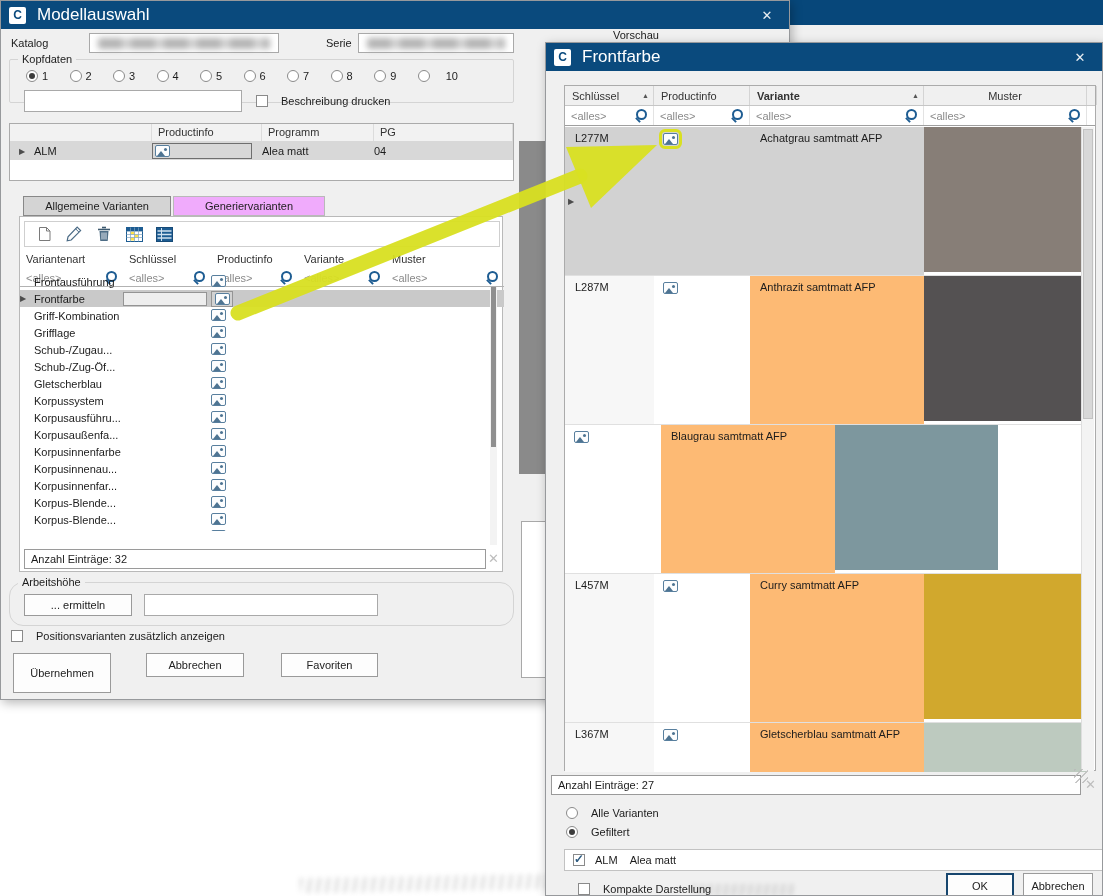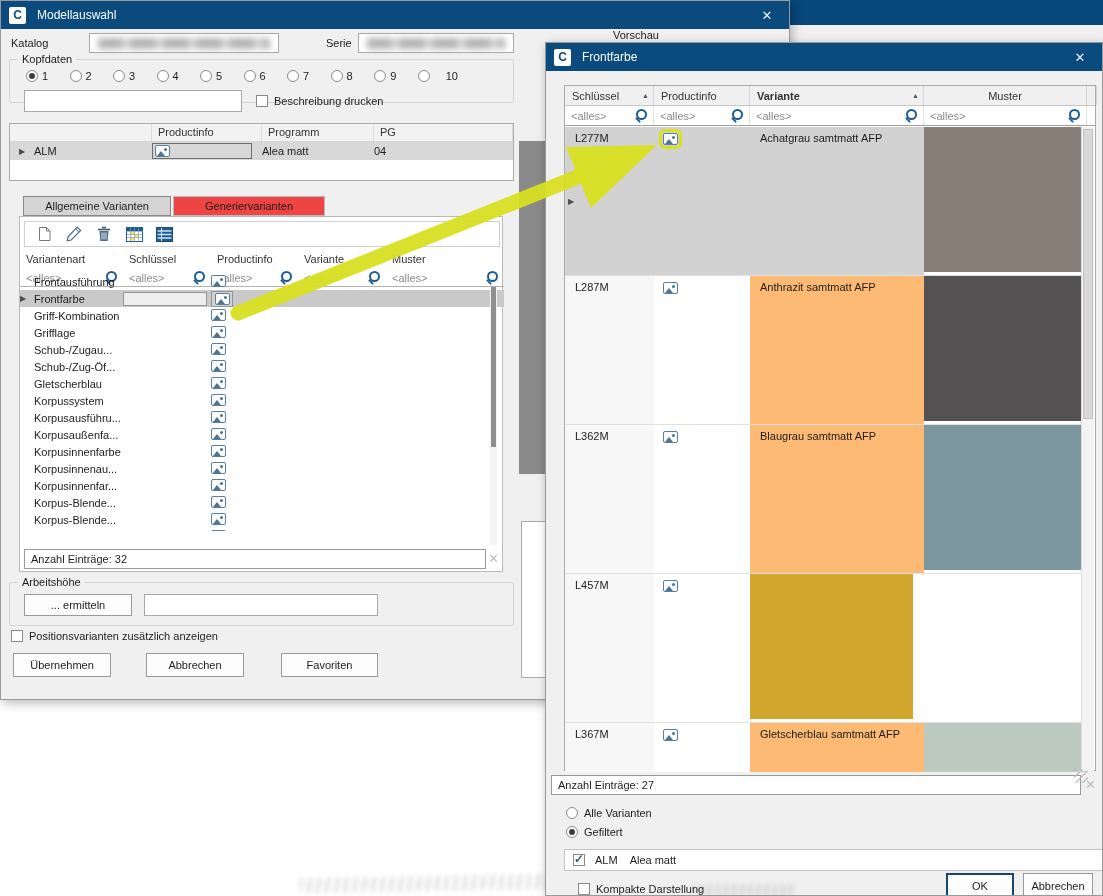--- a/index.html
+++ b/index.html
@@ -12,35 +12,35 @@
   .main-strip { position:absolute; left:789px; top:25px; width:314px; height:17px; background:#f0f0f0; border-left:1px solid #9a9a9a; z-index:1; }
   .smudge { position:absolute; filter:blur(2.5px); opacity:.5; transform:rotate(-1deg);
             background:repeating-linear-gradient(100deg, rgba(90,90,90,.5) 0 3px, transparent 3px 9px); }
   .smudge-left { left:300px; top:876px; width:258px; height:15px; z-index:2; }
 
   
   .dlg { position:absolute; background:#f0f0f0; border:1px solid #97999c; box-shadow:2px 3px 10px rgba(0,0,0,.28); }
   .tbar { height:28px; background:#0a4a7d; display:flex; align-items:center; padding:0 8px; }
   .appico { width:17px; height:17px; background:#fff; border-radius:2px; color:#0a4a7d; font-weight:bold;
             font-size:12px; line-height:17px; text-align:center; margin-right:11px; }
-  .ttl { color:#fff; font-size:12px; }
+  .ttl { color:#fff; font-size:17px; }
   .closex { margin-left:auto; color:#e9eef2; font-size:13px; width:28px; text-align:center; }
 
   .lab { position:absolute; }
   .inp { position:absolute; background:#fff; border:1px solid #a9a9a9; }
   .redbar { margin:4px 8px; height:11px; border-radius:2px; filter:blur(3px);
             background:repeating-linear-gradient(90deg,#b3b3b3 0 24px,#d2d2d2 24px 33px); }
   .grp { position:absolute; border:1px solid #d4d4d4; border-radius:2px; }
   .grp-lbl { position:absolute; top:-7px; left:8px; background:#f0f0f0; padding:0 4px; }
 
   .rad { width:12px; height:12px; border:1px solid #8a8a8a; border-radius:50%; background:#fff; display:inline-block; position:relative; flex:none; }
   .rad.on::after { content:""; position:absolute; inset:2px; border-radius:50%; background:#3c3c3c; }
   .cb { width:12px; height:12px; border:1px solid #8a8a8a; background:#fff; display:inline-block; position:relative; flex:none; }
   .cb.on::after { content:"\2713"; position:absolute; top:-3px; left:0; color:#2e5b80; font-size:12px; font-weight:bold; }
-  .hrow { position:absolute; display:flex; align-items:center; gap:6px; }
+  .hrow { position:absolute; display:flex; align-items:center; gap:13px; }
 
   .btn { position:absolute; background:#fdfdfd; border:1px solid #9a9a9a; display:flex; align-items:center; justify-content:center; font-size:11px; color:#222; }
 
   
   .pic { width:15px; height:12px; border:1px solid #587f9e; border-radius:2px; background:#fcfdfe; position:relative; display:inline-block; overflow:hidden; flex:none; }
   .pic::before { content:""; position:absolute; left:1px; bottom:0; width:0; height:0;
                  border-left:4px solid transparent; border-right:4px solid transparent; border-bottom:5px solid #4e7492; }
   .pic::after { content:""; position:absolute; right:2px; top:2px; width:3px; height:3px; border-radius:50%; background:#4e7492; }
   .pic.hl { outline:3px solid #d9e021; outline-offset:1px; }
 
@@ -59,21 +59,21 @@
   .mt-head { display:flex; height:18px; background:#f2f2f2; border-bottom:1px solid #d8d8d8; color:#333; }
   .mt-head > div { padding:2px 0 0 6px; border-right:1px solid #dcdcdc; }
   .mt-row { display:flex; height:18px; background:#d8d8d8; align-items:center; }
   .mt-c0 { width:24px; text-align:center; }
   .mt-c1 { width:118px; } .mt-c1h { width:142px; }
   .mt-c2 { width:110px; } .mt-c3 { width:112px; } .mt-c4 { flex:1; }
   .cellbox { width:100px; height:16px; border:1px solid #6f6f6f; background:#d8d8d8; display:flex; align-items:center; padding-left:2px; }
 
   .tab { position:absolute; height:20px; display:flex; align-items:center; justify-content:center; }
   .tab.on { background:#d4d4d4; border:1px solid #888;text-align:right; }
-  .tab.off { background:#ef4444; border:1px solid #b9b9b9; }
+  .tab.off { background:#f0abfc; border:1px solid #b9b9b9; }
 
   #vpanel { position:absolute; left:18px; top:215px; width:484px; height:356px; background:#fff; border:1px solid #b9b9b9; }
   #vtoolbar { position:absolute; left:4px; top:4px; width:476px; height:26px; border:1px solid #cfcfcf; display:flex; align-items:center; gap:12px; padding-left:10px; }
   .tool { width:18px; height:18px; display:flex; align-items:center; justify-content:center; }
 
   .vt-head { position:absolute; left:0; top:34px; width:484px; height:18px; display:flex; color:#333; }
   .vt-head > div { padding:2px 0 0 6px; }
   .vt-filter { position:absolute; left:0; top:52px; width:484px; height:18px; display:flex; border-bottom:1px solid #b2b2b2; }
   .f-cell { display:flex; align-items:center; color:#8a8a8a; padding-left:6px; }
   .f-cell .mag { margin-left:auto; margin-right:5px; }
@@ -432,32 +432,32 @@
             <div class="w-c3"><span class="pic"></span></div>
           </div>
         </div>
       <div id="vscroll">
           <div class="thumb"></div>
         </div>
       <div class="entries" style="left:4px;top:332px;width:462px;height:20px;">Anzahl Einträge: 32</div>
       <div class="entries-x" style="left:468px;top:334px;">✕</div>
     </div>
 
-    <div class="grp" style="left:8px;top:581px;width:505px;height:44px;">
+    <div class="grp" style="left:8px;top:581px;width:505px;height:44px;border-radius:14px;">
       <div class="grp-lbl">Arbeitshöhe</div>
       <div class="btn" style="left:14px;top:11px;width:108px;height:22px;">... ermitteln</div>
       <div class="inp" style="left:134px;top:11px;width:234px;height:22px;"></div>
     </div>
 
     <div class="hrow" style="left:10px;top:629px;">
       <span class="cb"></span>
       <span>Positionsvarianten zusätzlich anzeigen</span>
     </div>
 
-    <div class="btn" style="left:12px;top:652px;width:98px;height:24px;">Übernehmen</div>
+    <div class="btn" style="left:12px;top:652px;width:98px;height:40px;">Übernehmen</div>
     <div class="btn" style="left:145px;top:652px;width:98px;height:24px;">Abbrechen</div>
     <div class="btn" style="left:280px;top:652px;width:97px;height:24px;">Favoriten</div>
 
     <div class="vorschau">Vorschau</div>
     <div id="preview-gray"></div>
     <div id="preview-list"></div>
   </div>
 
   <div class="dlg" id="dlg-front">
     <div class="tbar">
@@ -515,30 +515,30 @@
           </div>
           <div class="frow">
             <div class="cell c-key fw1">L287M</div>
             <div class="cell c-pic fw2"><span class="pic"></span></div>
             <div class="cell c-var fw3">Anthrazit samtmatt AFP</div>
             <div class="c-mus fw4">
               <div class="sw" style="background: rgb(84, 81, 82);"></div>
             </div>
           </div>
           <div class="frow">
-            <div class="cell c-key fw1">L362M</div>
             <div class="cell c-pic fw2"><span class="pic"></span></div>
             <div class="cell c-var fw3">Blaugrau samtmatt AFP</div>
             <div class="c-mus fw4">
               <div class="sw" style="background: rgb(125, 151, 158);"></div>
             </div>
           </div>
           <div class="frow">
             <div class="cell c-key fw1">L457M</div>
             <div class="cell c-pic fw2"><span class="pic"></span></div>
+            <div class="cell c-var fw3">Curry samtmatt AFP</div>
             <div class="c-mus fw4">
               <div class="sw" style="background: rgb(209, 168, 45);"></div>
             </div>
           </div>
           <div class="frow">
             <div class="cell c-key fw1">L367M</div>
             <div class="cell c-pic fw2"><span class="pic"></span></div>
             <div class="cell c-var fw3">Gletscherblau samtmatt AFP</div>
             <div class="c-mus fw4">
               <div class="sw" style="background: rgb(189, 202, 191);"></div>

